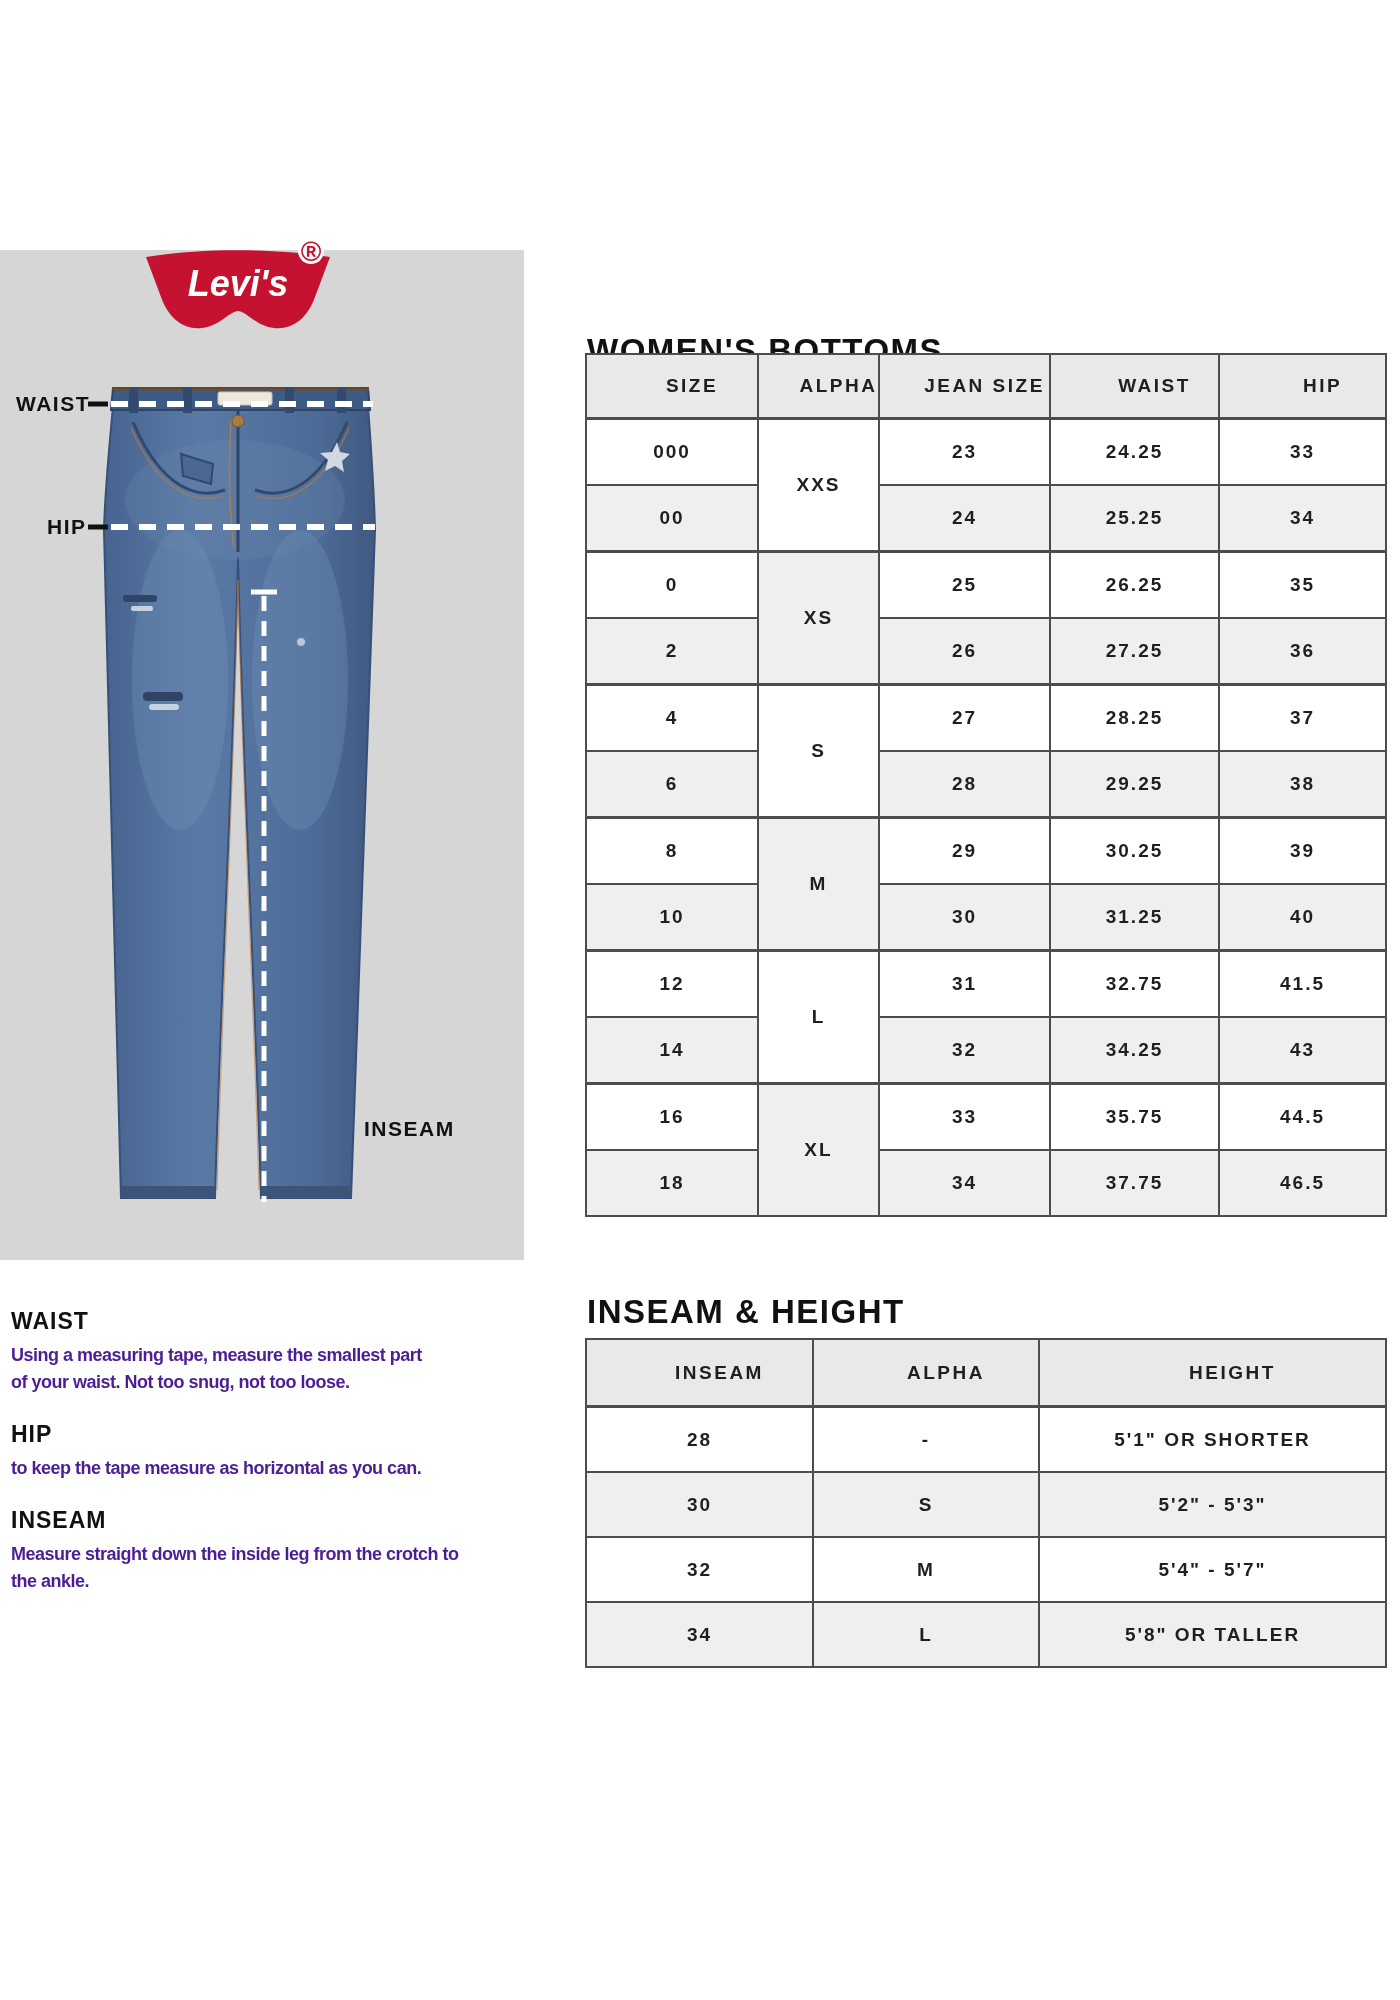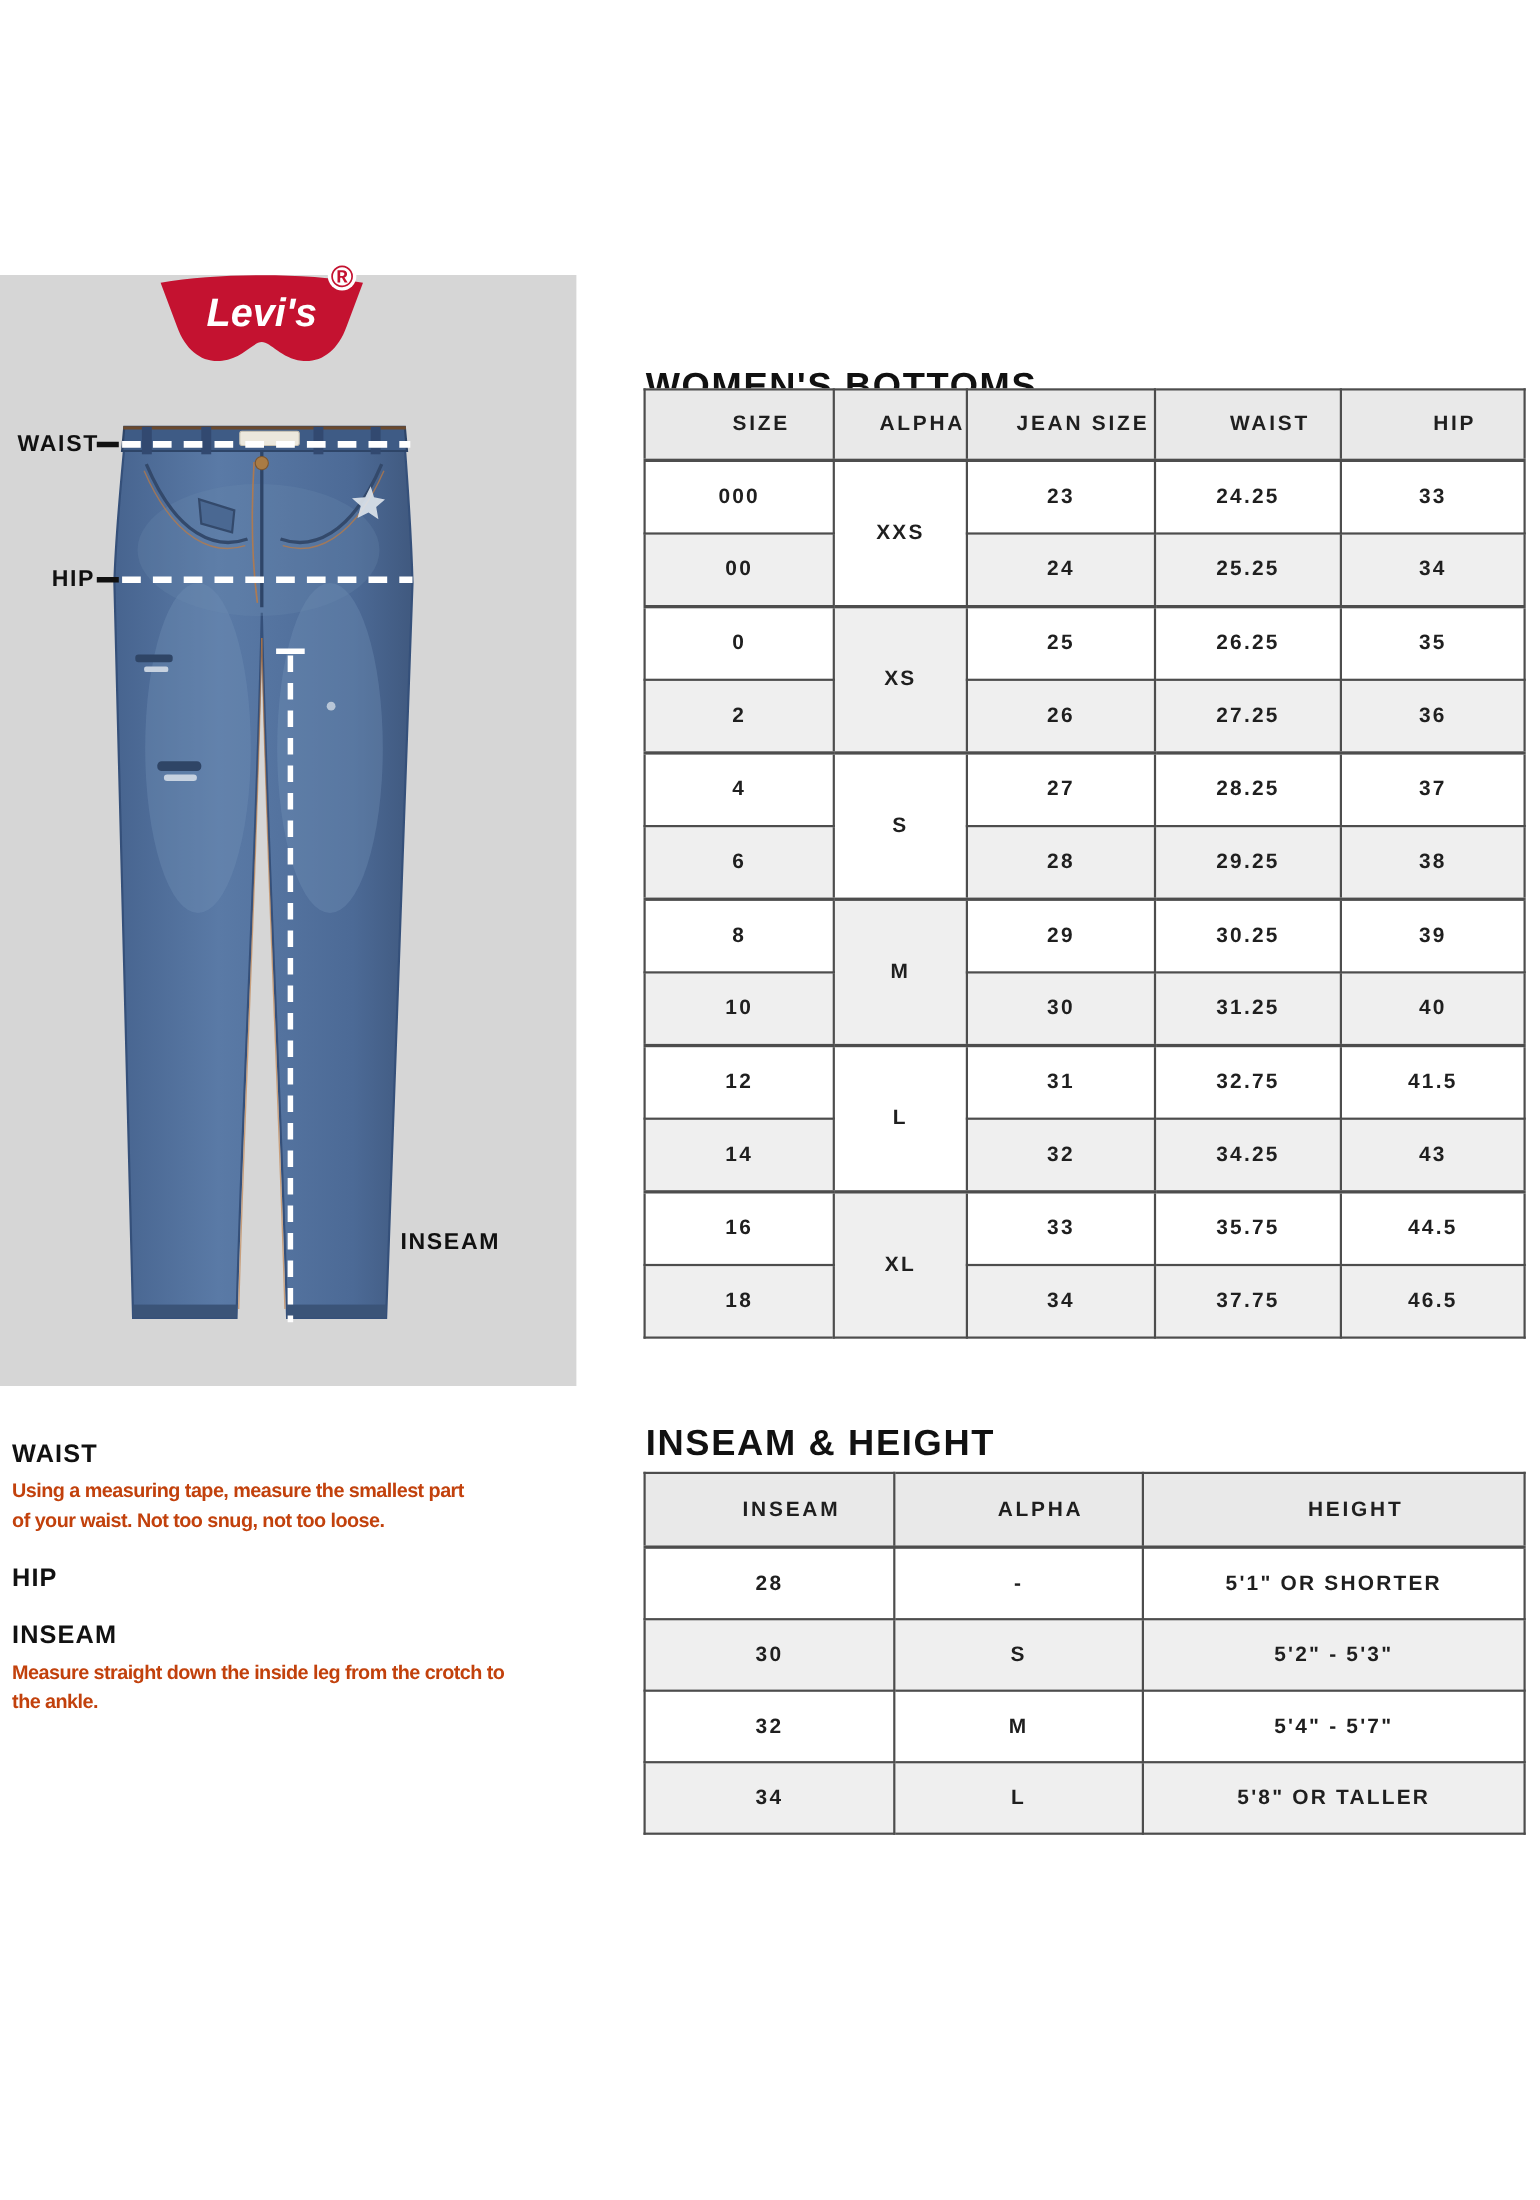--- a/index.html
+++ b/index.html
@@ -42,21 +42,21 @@
   #inseam-table{left:585px;top:1338px;width:800px;}
   #inseam-table th{height:65px;}
   #inseam-table td{height:63px;}
   #inseam-table thead tr{border-bottom:3px solid var(--line,#4d4d4d);}
 
   
   .guide{position:absolute;left:11px;top:1308px;width:560px;}
   .guide-section{margin-bottom:25px;}
   .guide-heading{font-weight:bold;font-size:23px;letter-spacing:1px;color:#111;margin-bottom:7px;}
   .guide-line{font-weight:bold;font-size:18px;letter-spacing:-0.5px;line-height:27px;
-              color:#c2410c;white-space:nowrap;}
+              color:#4c1d95;white-space:nowrap;}
 </style>
 </head>
 <body>
 
 <div id="page" style="--panel-gray: #d6d6d6; --line: #4d4d4d; --head-gray: #e9e9e9; --row-gray: #efefef;">
 
   <div class="photo-panel"></div>
 
   <div class="logo-wrap">
     <svg viewBox="0 0 200 100" width="200" height="100">
@@ -274,20 +274,21 @@
   </table>
 
   <div class="guide">
     <div class="guide-section">
       <div class="guide-heading">WAIST</div>
       <div class="guide-line">Using a measuring tape, measure the smallest part</div>
       <div class="guide-line">of your waist. Not too snug, not too loose.</div>
     </div>
     <div class="guide-section">
       <div class="guide-heading">HIP</div>
+      <div class="guide-line">to keep the tape measure as horizontal as you can.</div>
     </div>
     <div class="guide-section">
       <div class="guide-heading">INSEAM</div>
       <div class="guide-line">Measure straight down the inside leg from the crotch to</div>
       <div class="guide-line">the ankle.</div>
     </div>
   </div>
 
 </div>
 

